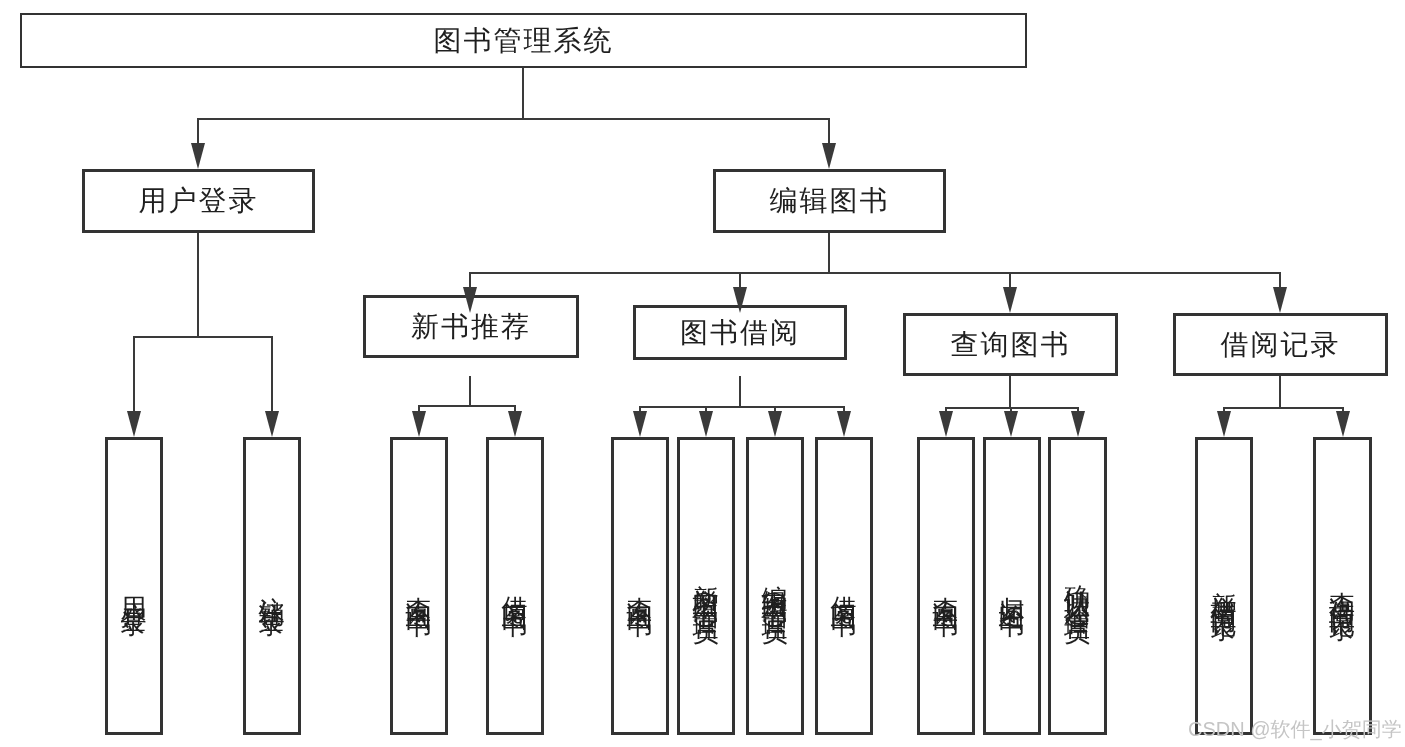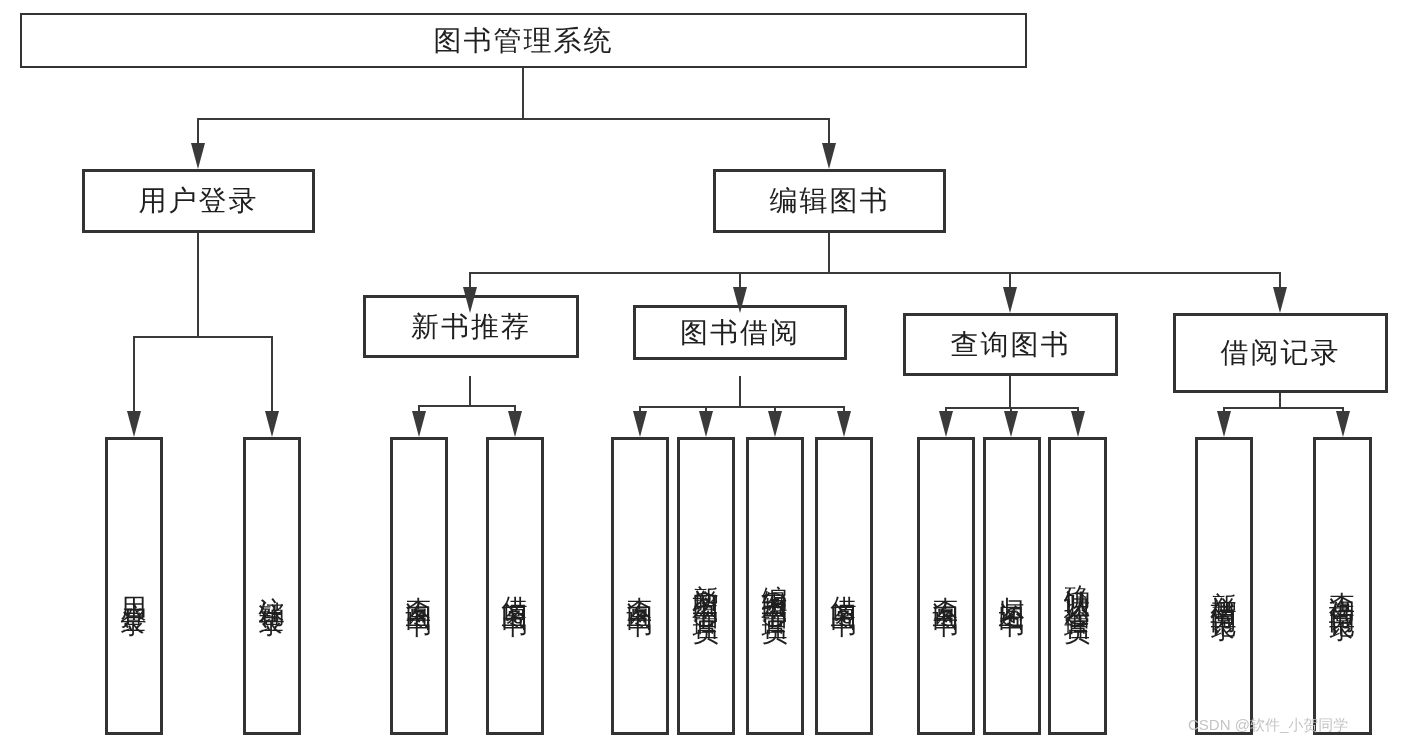--- a/index.html
+++ b/index.html
@@ -50,21 +50,21 @@
     width: 0;
     height: 0;
     border-left: 7px solid transparent;
     border-right: 7px solid transparent;
     border-top: 26px solid #3a3a3a;
     z-index: 3;
   }
   .watermark {
     position: absolute;
     color: #c5c5c5;
-    font-size: 15px;
+    font-size: 20px;
     white-space: nowrap;
     z-index: 4;
   }
 </style>
 </head>
 <body>
 
 <div id="canvas">
   <div class="watermark" style="left:1188px; top:716px;">CSDN @软件_小贺同学</div>
 <div class="vline" style="left: 522px; top: 68px; width: 2px; height: 52px;"></div>
@@ -118,21 +118,21 @@
     <div class="vline" style="left: 1223px; top: 407px; width: 2px; height: 10px;"></div>
     <div class="arrow-down" style="left: 1217px; top: 411px;"></div>
     <div class="vline" style="left: 1342px; top: 407px; width: 2px; height: 10px;"></div>
     <div class="arrow-down" style="left: 1336px; top: 411px;"></div>
     <div class="node h root" style="left: 20px; top: 13px; width: 1007px; height: 55px;">图书管理系统</div>
     <div class="node h" style="left: 82px; top: 169px; width: 233px; height: 64px;">用户登录</div>
     <div class="node h" style="left: 713px; top: 169px; width: 233px; height: 64px;">编辑图书</div>
     <div class="node h" style="left: 363px; top: 295px; width: 216px; height: 63px;">新书推荐</div>
     <div class="node h" style="left: 633px; top: 305px; width: 214px; height: 55px;">图书借阅</div>
     <div class="node h" style="left: 903px; top: 313px; width: 215px; height: 63px;">查询图书</div>
-    <div class="node h" style="left: 1173px; top: 313px; width: 215px; height: 80px;">借阅记录</div>
+    <div class="node h" style="left: 1173px; top: 313px; width: 215px; height: 63px;">借阅记录</div>
     <div class="node v" style="left: 105px; top: 437px; width: 58px; height: 298px;">用户登录</div>
     <div class="node v" style="left: 243px; top: 437px; width: 58px; height: 298px;">注销登录</div>
     <div class="node v" style="left: 390px; top: 437px; width: 58px; height: 298px;">查询图书</div>
     <div class="node v" style="left: 486px; top: 437px; width: 58px; height: 298px;">借阅图书</div>
     <div class="node v" style="left: 611px; top: 437px; width: 58px; height: 298px;">查询图书</div>
     <div class="node v" style="left: 677px; top: 437px; width: 58px; height: 298px;">新增图书（管理员）</div>
     <div class="node v" style="left: 746px; top: 437px; width: 58px; height: 298px;">编辑图书（管理员）</div>
     <div class="node v" style="left: 815px; top: 437px; width: 58px; height: 298px;">借阅图书</div>
     <div class="node v" style="left: 917px; top: 437px; width: 58px; height: 298px;">查询图书</div>
     <div class="node v" style="left: 983px; top: 437px; width: 58px; height: 298px;">归还图书</div>

